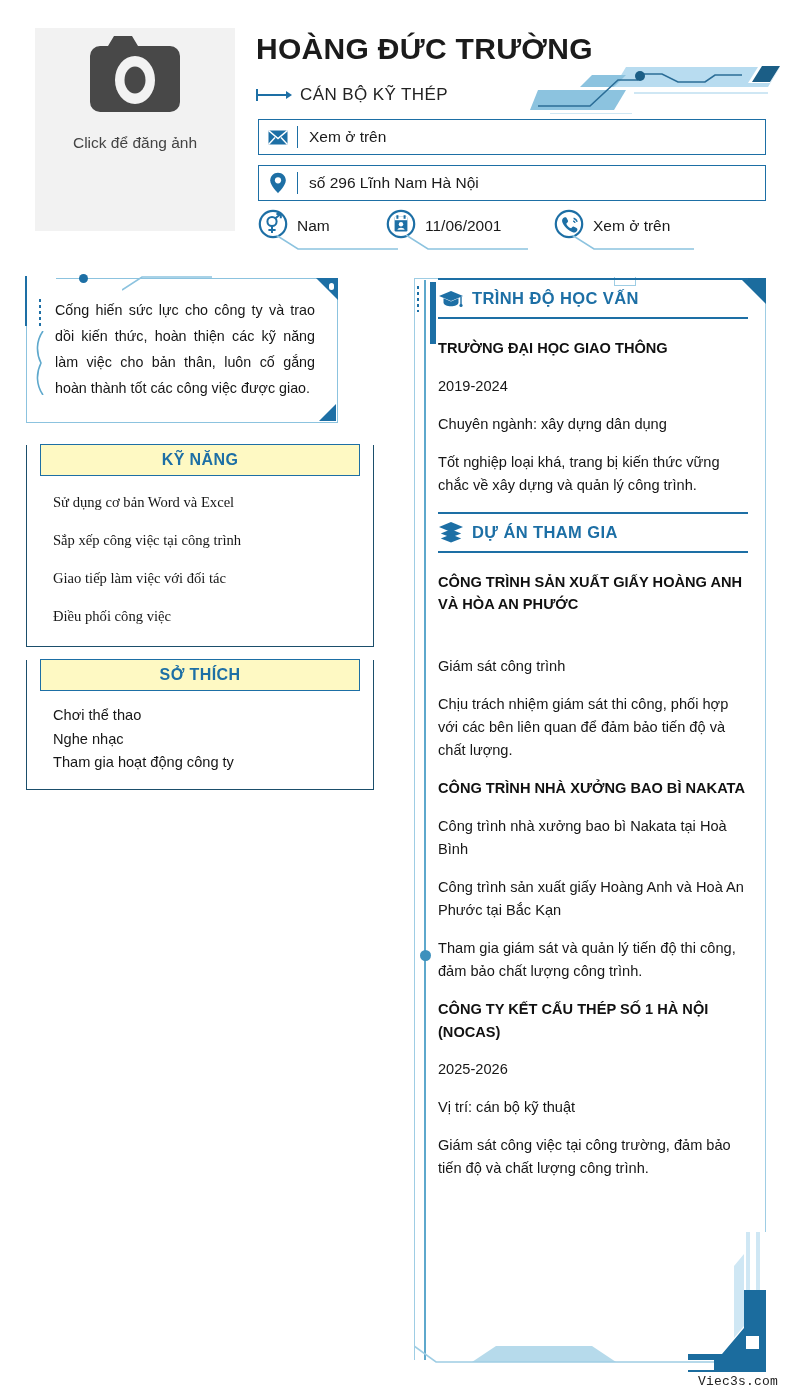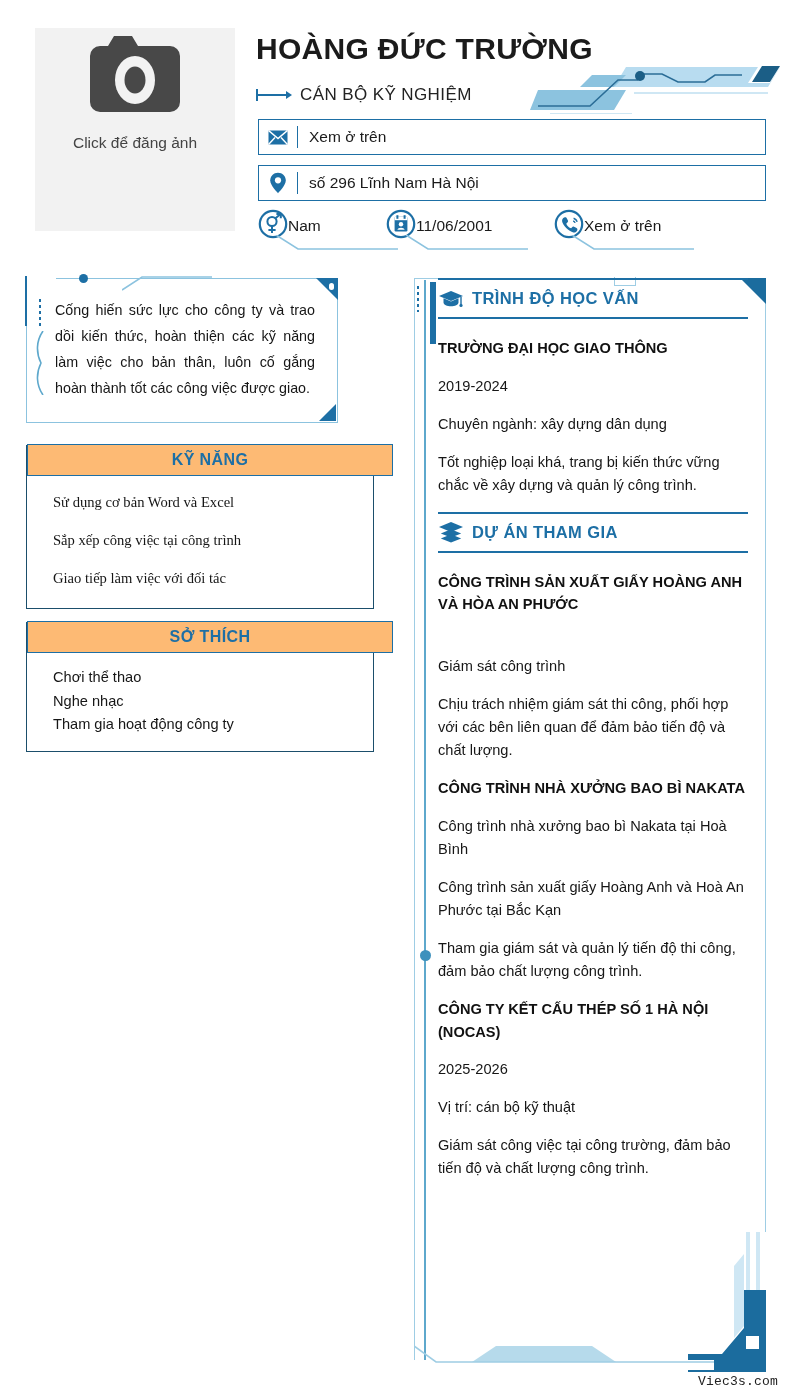--- a/index.html
+++ b/index.html
@@ -107,20 +107,21 @@
     left: 258px; top: 209px;
     width: 520px; height: 50px;
   }
   .meta-item {
     position: absolute;
     top: 0;
     display: flex;
     align-items: center;
   }
   .meta-item .mi-label {
+    margin-left: 9px;
     font-size: 15.5px;
     color: #1a1a1a;
   }
   .meta-underline {
     position: absolute;
     top: 26px;
     width: 122px; height: 20px;
   }
 
   
@@ -204,24 +205,24 @@
     position: relative;
     width: 348px;
     margin-top: 22px;
     border: 1px solid #1b4e6b;
     border-top: none;
     padding: 0 0 14px 0;
   }
   .panel-title-box {
     position: relative;
     margin: 0 auto;
-    width: 366px;
+    width: 320px;
     height: 32px;
     border: 1px solid #1d6fa5;
-    background: #fdba74;
+    background: #fef9c3;
     display: flex;
     align-items: center;
     justify-content: center;
     top: -1px;
   }
   .panel-title {
     font-size: 16px;
     font-weight: bold;
     color: #1d6fa5;
     letter-spacing: 0.4px;
@@ -372,21 +373,21 @@
       </span>
       <span class="photo-caption">Click để đăng ảnh</span>
     </div>
 
     <div class="name">HOÀNG ĐỨC TRƯỜNG</div>
 
     <div class="title-row">
       <span class="title-dash">
           <span class="arrow"></span>
         </span>
-      <span class="job-title">CÁN BỘ KỸ NGHIỆM</span>
+      <span class="job-title">CÁN BỘ KỸ THÉP</span>
     </div>
 
     <div class="header-deco">
       <svg width="250" height="52" viewBox="0 0 250 52">
         <polygon points="96,5 250,5 238,25 84,25" fill="#b8dcf0"></polygon>
         <polygon points="8,28 96,28 84,48 0,48" fill="#8cc3df"></polygon>
         <polygon points="62,13 96,13 84,25 50,25" fill="#8cc3df"></polygon>
         <polygon points="228,5 250,5 240,21 218,21" fill="#ffffff"></polygon>
         <polygon points="232,4 250,4 240,20 222,20" fill="#1b5e86"></polygon>
         <polyline points="8,44 60,44 88,18 108,18" fill="none" stroke="#2b6d97" stroke-width="1.6"></polyline>
@@ -505,20 +506,21 @@
     </div>
 
     <div class="panel skills">
       <div class="panel-title-box">
         <span class="panel-title">KỸ NĂNG</span>
       </div>
       <div class="panel-body">
         <div class="skill-item">Sử dụng cơ bản Word và Excel</div>
         <div class="skill-item">Sắp xếp công việc tại công trình</div>
         <div class="skill-item">Giao tiếp làm việc với đối tác</div>
+        <div class="skill-item">Điều phối công việc</div>
       </div>
     </div>
 
     <div class="panel hobbies">
       <div class="panel-title-box">
         <span class="panel-title">SỞ THÍCH</span>
       </div>
       <div class="panel-body">
         <div class="hobby-item">Chơi thể thao</div>
         <div class="hobby-item">Nghe nhạc</div>

